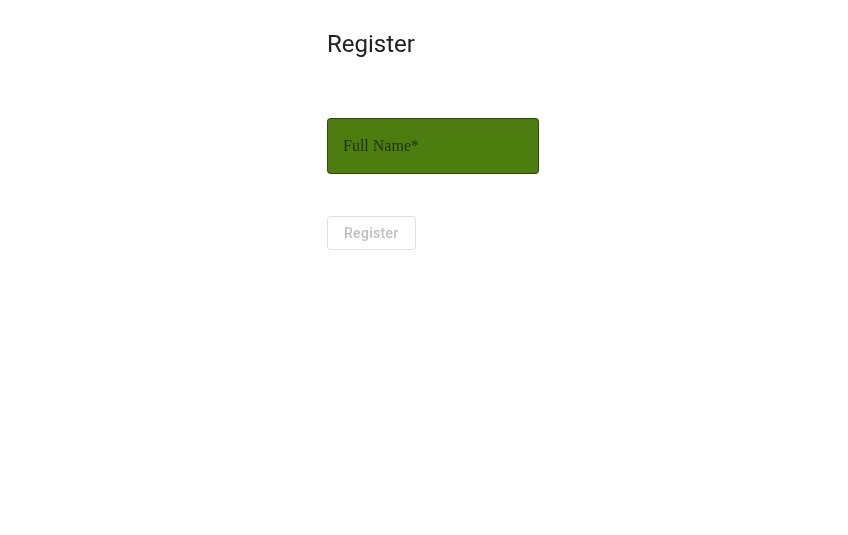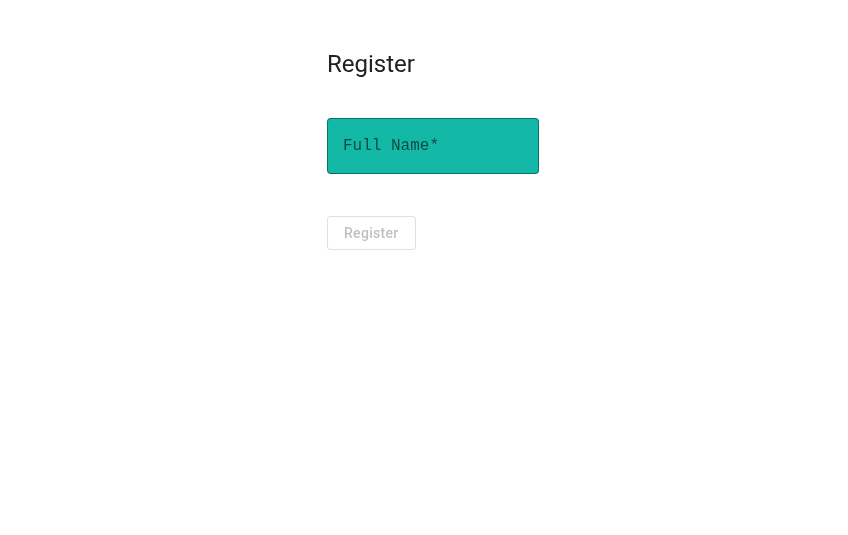--- a/index.html
+++ b/index.html
@@ -10,21 +10,21 @@
     
     body {
       font-family: -apple-system, BlinkMacSystemFont, 'Segoe UI', Roboto, Helvetica, Arial, sans-serif;
       background: #ffffff;
       width: 848px;
       height: 535px;
     }
     
     .container {
       padding-left: 327px;
-      padding-top: 50px;
+      padding-top: 30px;
     }
     
     .page-title {
       font-size: 24px;
       font-weight: 400;
       color: #212121;
       margin-bottom: 40px;
     }
     
     .form-field {
@@ -33,23 +33,24 @@
       margin-bottom: 42px;
     }
     
     .form-input {
       width: 100%;
       height: 56px;
       border: 1px solid rgba(0, 0, 0, 0.38);
       border-radius: 4px;
       padding: 0 15px;
       font-size: 16px;
-      font-family: Liberation Mono, monospace;
-      background: #14b8a6;
+      font-family: Liberation Serif, serif;
+      background: #4d7c0f;
       outline: none;
+      margin-top: 20px;
     }
     
     .form-input::placeholder {
       color: rgba(0, 0, 0, 0.6);
     }
     
     .register-button {
       display: inline-block;
       padding: 8px 16px;
       border: 1px solid rgba(0, 0, 0, 0.12);

